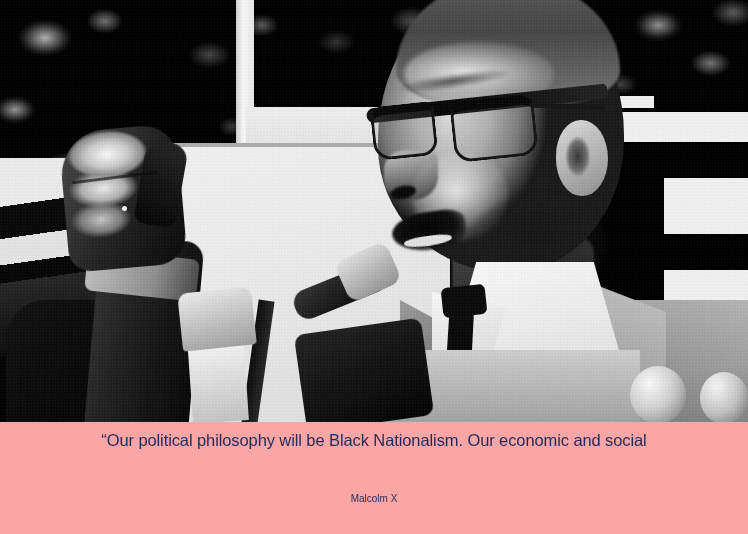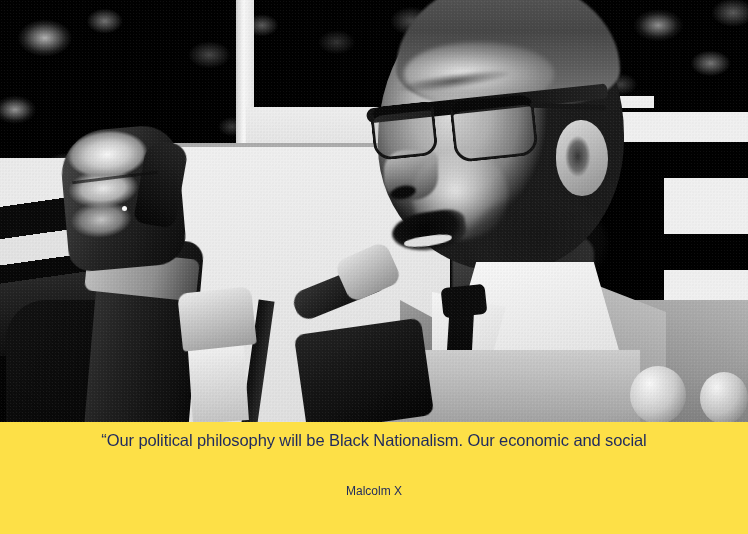--- a/index.html
+++ b/index.html
@@ -518,40 +518,40 @@
     background: radial-gradient(ellipse 120% 110% at 50% 45%, transparent 55%, rgba(0,0,0,.32) 100%);
   }
 
   
   .caption {
     position: absolute;
     left: 0;
     top: 422px;
     width: 748px;
     height: 112px;
-    background: #fde047;
+    background: #fca5a5;
     text-align: center;
   }
   .quote {
     margin: 0;
     padding: 6px 18px 0 18px;
     color: #1f2a5e;
     font-family: "Liberation Sans", sans-serif;
     font-size: 16.5px;
     line-height: 24px;
     font-weight: 400;
     letter-spacing: -0.1px;
   }
   .quote .ln { display: block; white-space: nowrap; }
   .attrib {
-    margin: 8px;
+    margin: 16px;
     padding-top: 22px;
     color: #1f2a5e;
     font-family: "Liberation Sans", sans-serif;
-    font-size: 12px;
+    font-size: 10px;
     line-height: 18px;
     font-weight: 400;
   }
 </style>
 </head>
 <body>
 
 <div class="poster">
 
   <div class="photo">

